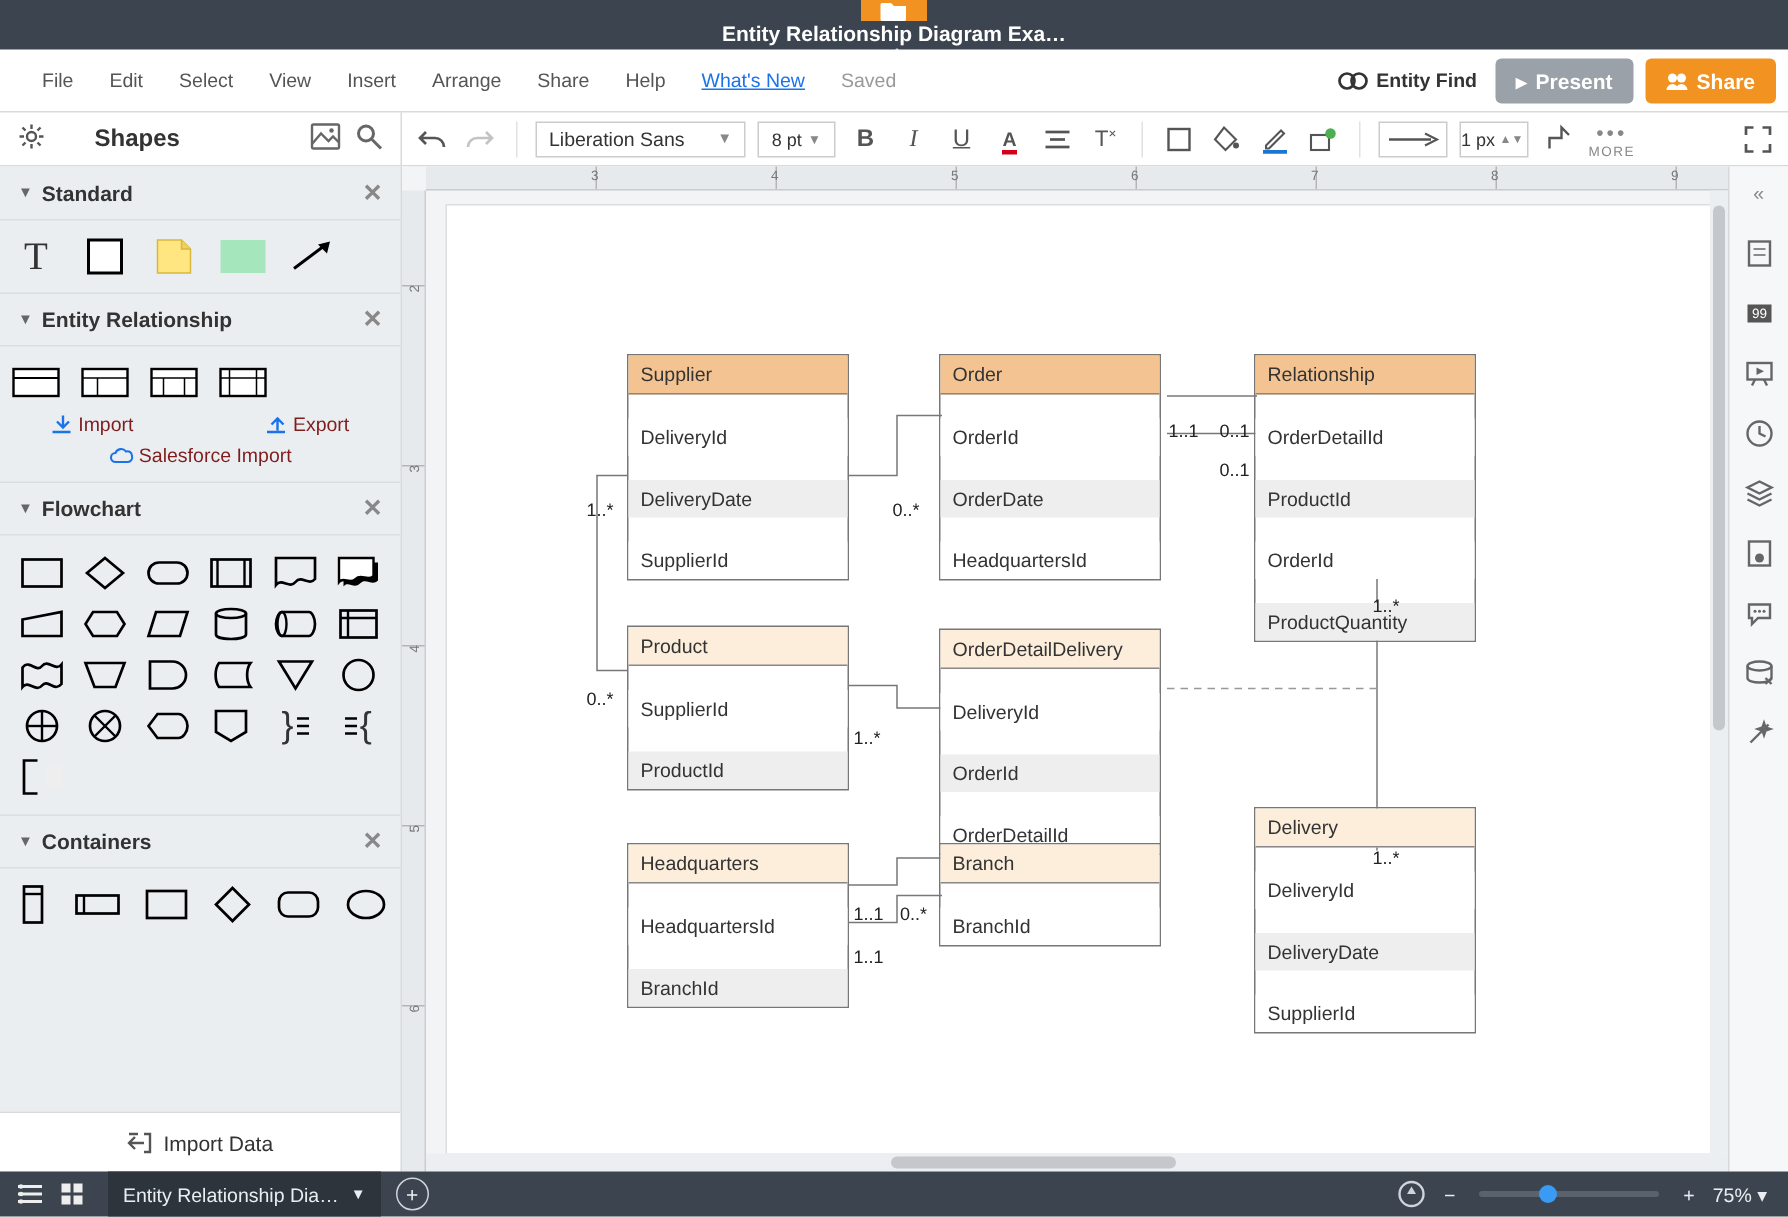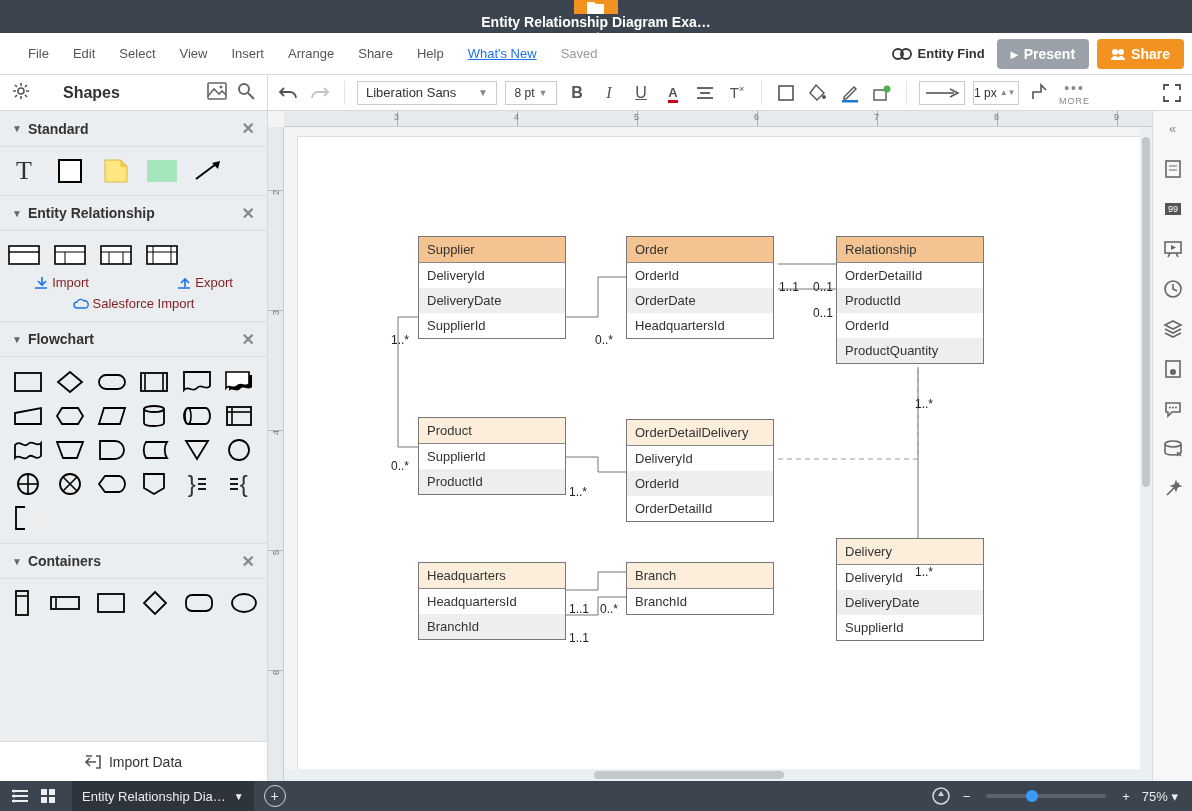--- a/index.html
+++ b/index.html
@@ -57,21 +57,21 @@
 .ruler-h { position:absolute; top:0; left:16px; right:0; height:16px; background:#e7eaec; border-bottom:1px solid #ccc; }
 .ruler-h .tick-major { position:absolute; top:0; bottom:0; width:1px; background:#b5b5b5; }
 .ruler-h .tick-label { position:absolute; top:1px; font-size:9px; color:#777; }
 .ruler-v { position:absolute; top:16px; left:0; bottom:0; width:16px; background:#e7eaec; border-right:1px solid #ccc; }
 .ruler-v .tick-major { position:absolute; left:0; right:0; height:1px; background:#b5b5b5; }
 .ruler-v .tick-label { position:absolute; left:3px; font-size:9px; color:#777; transform:rotate(-90deg); transform-origin:left top; }
 .paper { position:absolute; top:26px; left:30px; right:10px; bottom:12px; background:#fff; box-shadow:0 0 0 1px #ddd; }
 .ent-table { position:absolute; border:1px solid #777; font-size:13px; width:148px; }
 .ent-table .hdr { background:#f3c391; padding:5px 8px; font-weight:500; border-bottom:1px solid #888; }
 .ent-table .hdr.light { background:#fceedb; }
-.ent-table .row { padding:5px 8px; background:#fff; }
+.ent-table .row { padding:5px 8px; background:#fff;margin-top:16px; }
 .ent-table .row.alt { background:#eeeeee; }
 .card-label { position:absolute; font-size:12px; color:#222;margin-top:24px; }
 .connectors { position:absolute; top:0; left:0; width:100%; height:100%; pointer-events:none; }
 .hsb { position:absolute; bottom:0; left:16px; right:0; height:12px; background:#eceff1; }
 .hsb .thumb { position:absolute; top:2px; height:8px; background:#c4c8cc; border-radius:4px; }
 .vsb-canvas { position:absolute; top:16px; bottom:12px; right:0; width:12px; background:#eceff1; }
 .vsb-canvas .thumb { position:absolute; left:2px; width:8px; background:#c4c8cc; border-radius:4px; }
 .rpane { width:40px; background:#f6f7f8; border-left:1px solid #d9d9d9; display:flex; flex-direction:column; align-items:center; padding-top:6px; gap:20px; }
 .rpane .collapse { height:22px; display:flex; align-items:center; color:#888; }
 .rpane .ri { width:20px; height:20px; display:flex; align-items:center; justify-content:center; color:#555; cursor:pointer; }

